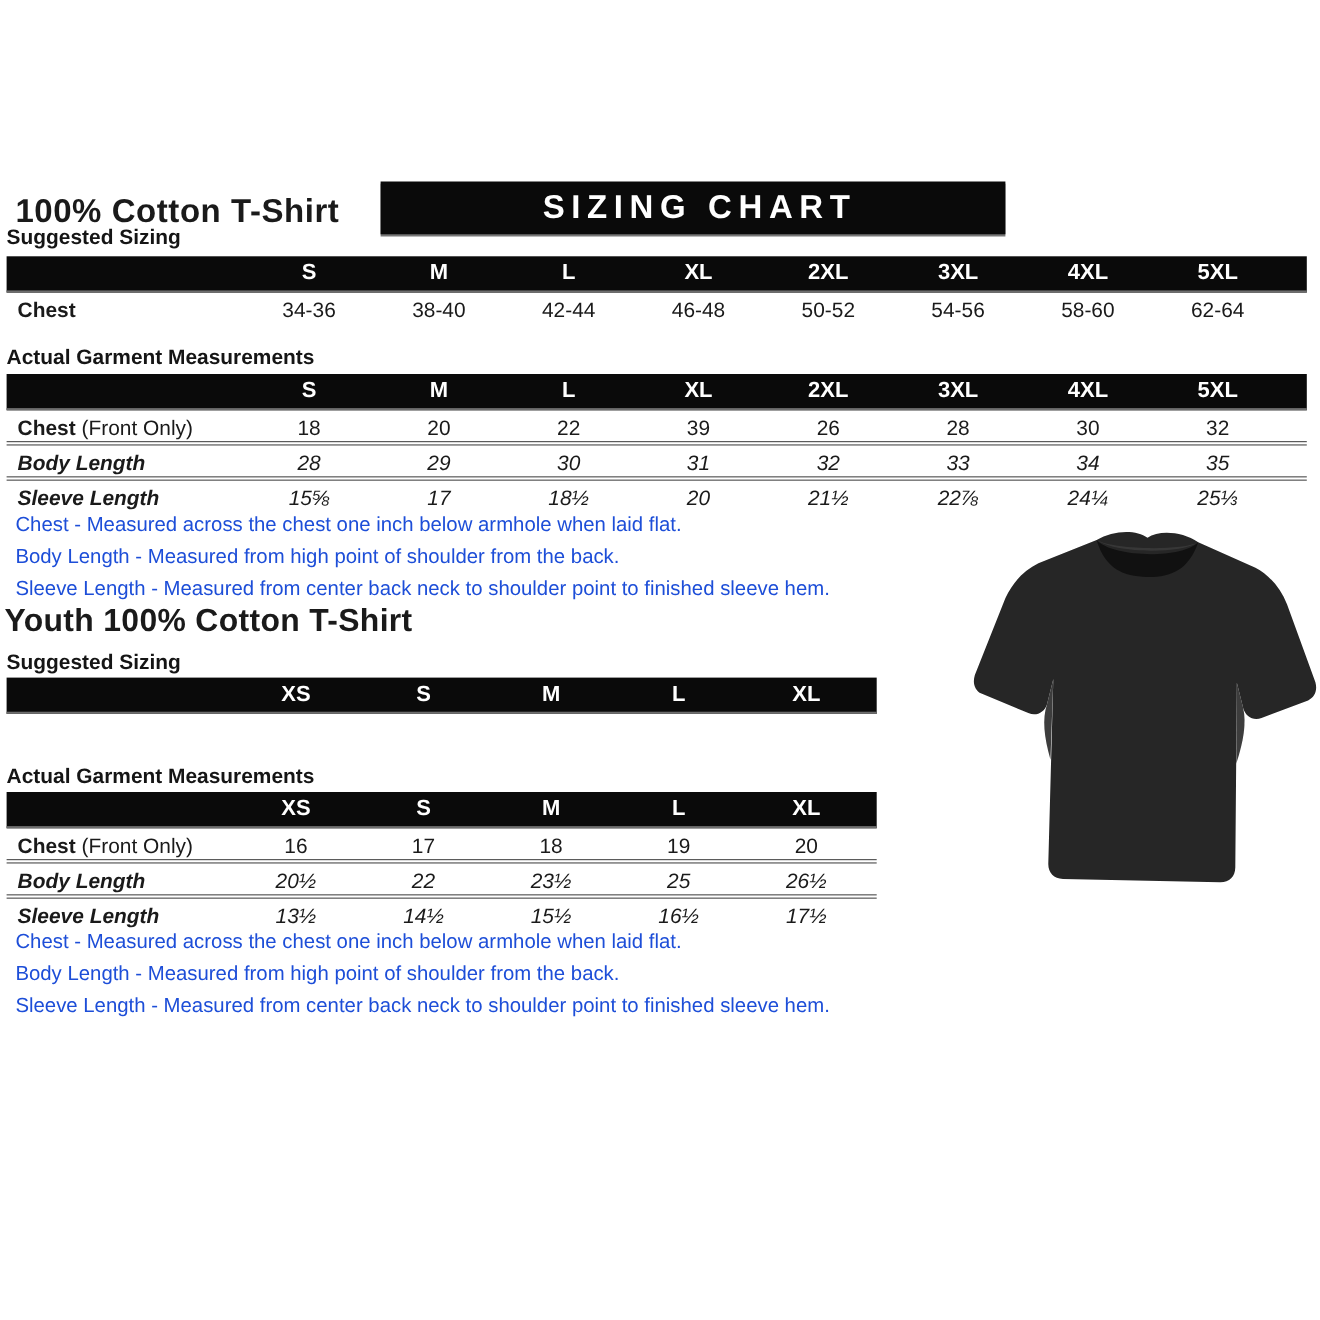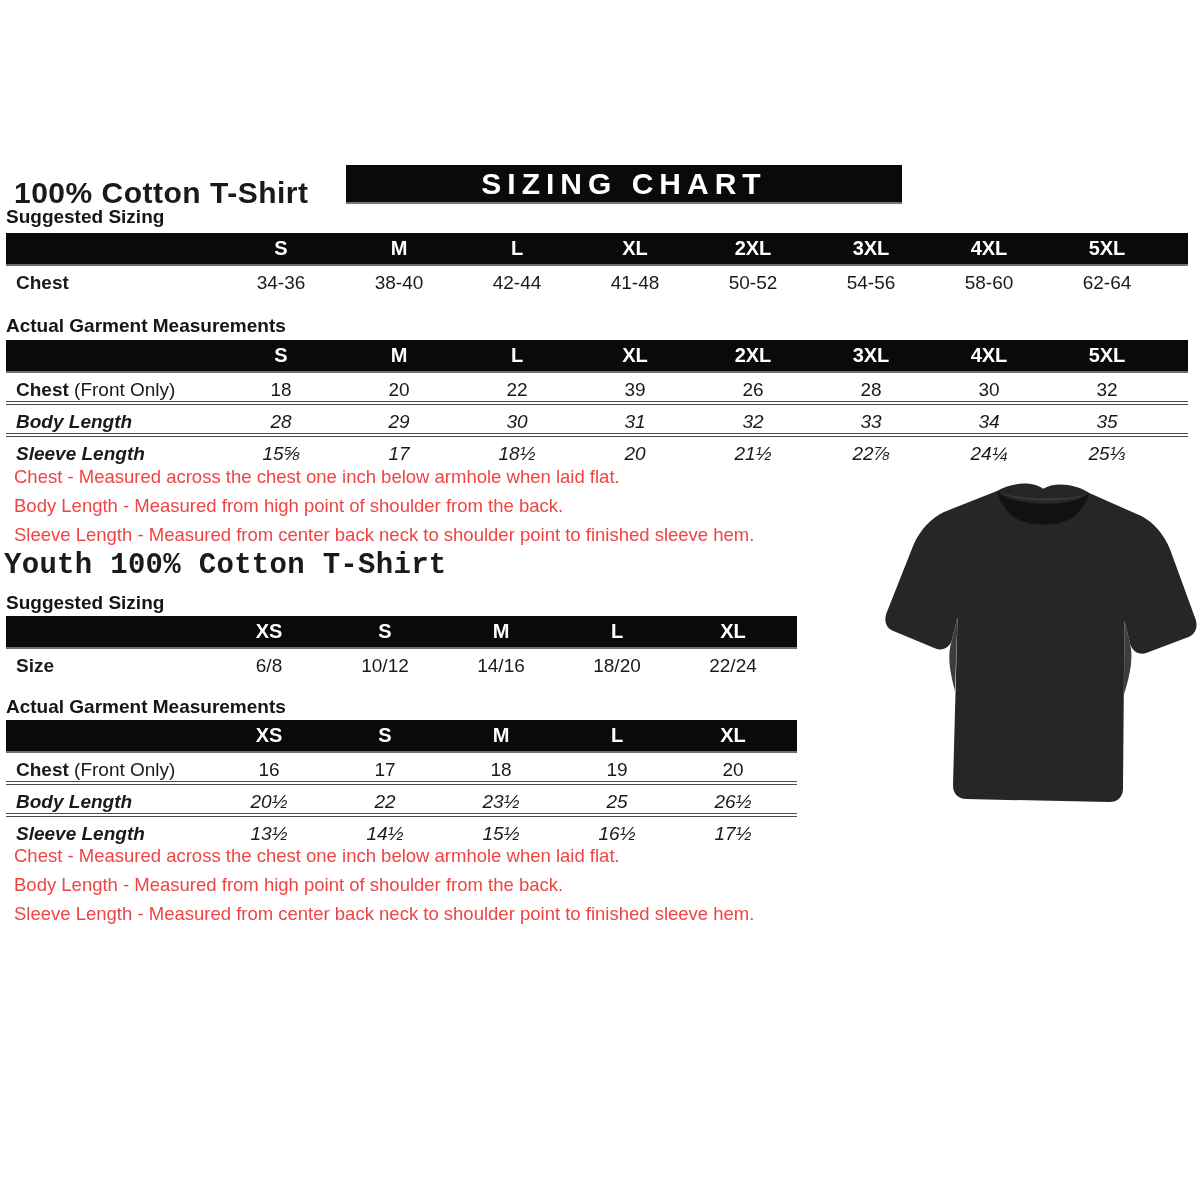--- a/index.html
+++ b/index.html
@@ -5,27 +5,28 @@
   html,body{margin:0;padding:0;background:#fff;}
   #page{
     position:relative;width:1200px;height:1200px;background:#ffffff;
     font-family:"Liberation Sans", sans-serif;color:#1a1a1a;overflow:hidden;
   }
   .abs{position:absolute;}
 
   
   .main-title{left:14px;top:176px;font-size:30px;font-weight:bold;letter-spacing:0.5px;}
   .banner{
-    left:346px;top:165px;width:556px;height:37px;background:#0a0a0a;
+    left:346px;top:165px;width:556px;height:48px;background:#0a0a0a;
     color:#fff;font-size:30px;font-weight:bold;letter-spacing:6px;
     display:flex;align-items:center;justify-content:center;
     box-shadow:0 2px 0 #777;
+    padding-left:12px;
   }
   .section-label{font-size:19px;color:#151515;font-weight:bold;}
-  .youth-title{left:4px;top:549px;font-size:29px;font-weight:bold;letter-spacing:0.3px;font-family:Liberation Mono, monospace;}
+  .youth-title{left:4px;top:549px;font-size:29px;font-weight:bold;letter-spacing:0.3px;}
 
   
   .sz-table{display:block;}
   .sz-table .thead{
     display:flex;background:#0a0a0a;color:#fff;height:31px;align-items:center;
     border-bottom:2px solid #6e6e6e;
   }
   .sz-table .thead .col{font-weight:bold;font-size:20px;text-align:center;}
   .sz-table .trow{display:flex;height:28px;align-items:flex-end;font-size:19px;}
   .sz-table .trow + .trow{border-top:4px double #4a4a4a;font-style:italic;}
@@ -41,21 +42,21 @@
   #adult-suggested{left:6px;top:233px;width:1182px;}
   #adult-actual{left:6px;top:340px;width:1182px;}
   #youth-suggested{left:6px;top:616px;width:791px;}
   #youth-actual{left:6px;top:720px;width:791px;}
   #adult-suggested-label{left:6px;top:206px;}
   #adult-actual-label{left:6px;top:315px;}
   #youth-suggested-label{left:6px;top:592px;}
   #youth-actual-label{left:6px;top:696px;}
 
   
-  .notes{font-size:18.5px;color:#ef4444;line-height:29px;}
+  .notes{font-size:18.5px;color:#1d4ed8;line-height:29px;}
   #adult-notes{left:14px;top:462px;}
   #youth-notes{left:14px;top:841px;}
 
   
   #shirt-wrap{left:882px;top:472px;width:316px;height:338px;}
 </style>
 </head>
 <body>
 
 <div id="page">
@@ -74,21 +75,21 @@
         <div class="col">2XL</div>
         <div class="col">3XL</div>
         <div class="col">4XL</div>
         <div class="col">5XL</div>
       </div>
       <div class="trow">
         <div class="label"><b>Chest</b></div>
         <div class="col">34-36</div>
         <div class="col">38-40</div>
         <div class="col">42-44</div>
-        <div class="col">41-48</div>
+        <div class="col">46-48</div>
         <div class="col">50-52</div>
         <div class="col">54-56</div>
         <div class="col">58-60</div>
         <div class="col">62-64</div>
       </div>
     </div>
 
   <div class="abs section-label" id="adult-actual-label">Actual Garment Measurements</div>
   <div class="abs sz-table adult-cols" id="adult-actual">
       <div class="thead">
@@ -147,28 +148,20 @@
 
   <div class="abs section-label" id="youth-suggested-label">Suggested Sizing</div>
   <div class="abs sz-table youth-cols" id="youth-suggested">
       <div class="thead">
         <div class="label"></div>
         <div class="col">XS</div>
         <div class="col">S</div>
         <div class="col">M</div>
         <div class="col">L</div>
         <div class="col">XL</div>
-      </div>
-      <div class="trow">
-        <div class="label"><b>Size</b></div>
-        <div class="col">6/8</div>
-        <div class="col">10/12</div>
-        <div class="col">14/16</div>
-        <div class="col">18/20</div>
-        <div class="col">22/24</div>
       </div>
     </div>
 
   <div class="abs section-label" id="youth-actual-label">Actual Garment Measurements</div>
   <div class="abs sz-table youth-cols" id="youth-actual">
       <div class="thead">
         <div class="label"></div>
         <div class="col">XS</div>
         <div class="col">S</div>
         <div class="col">M</div>

